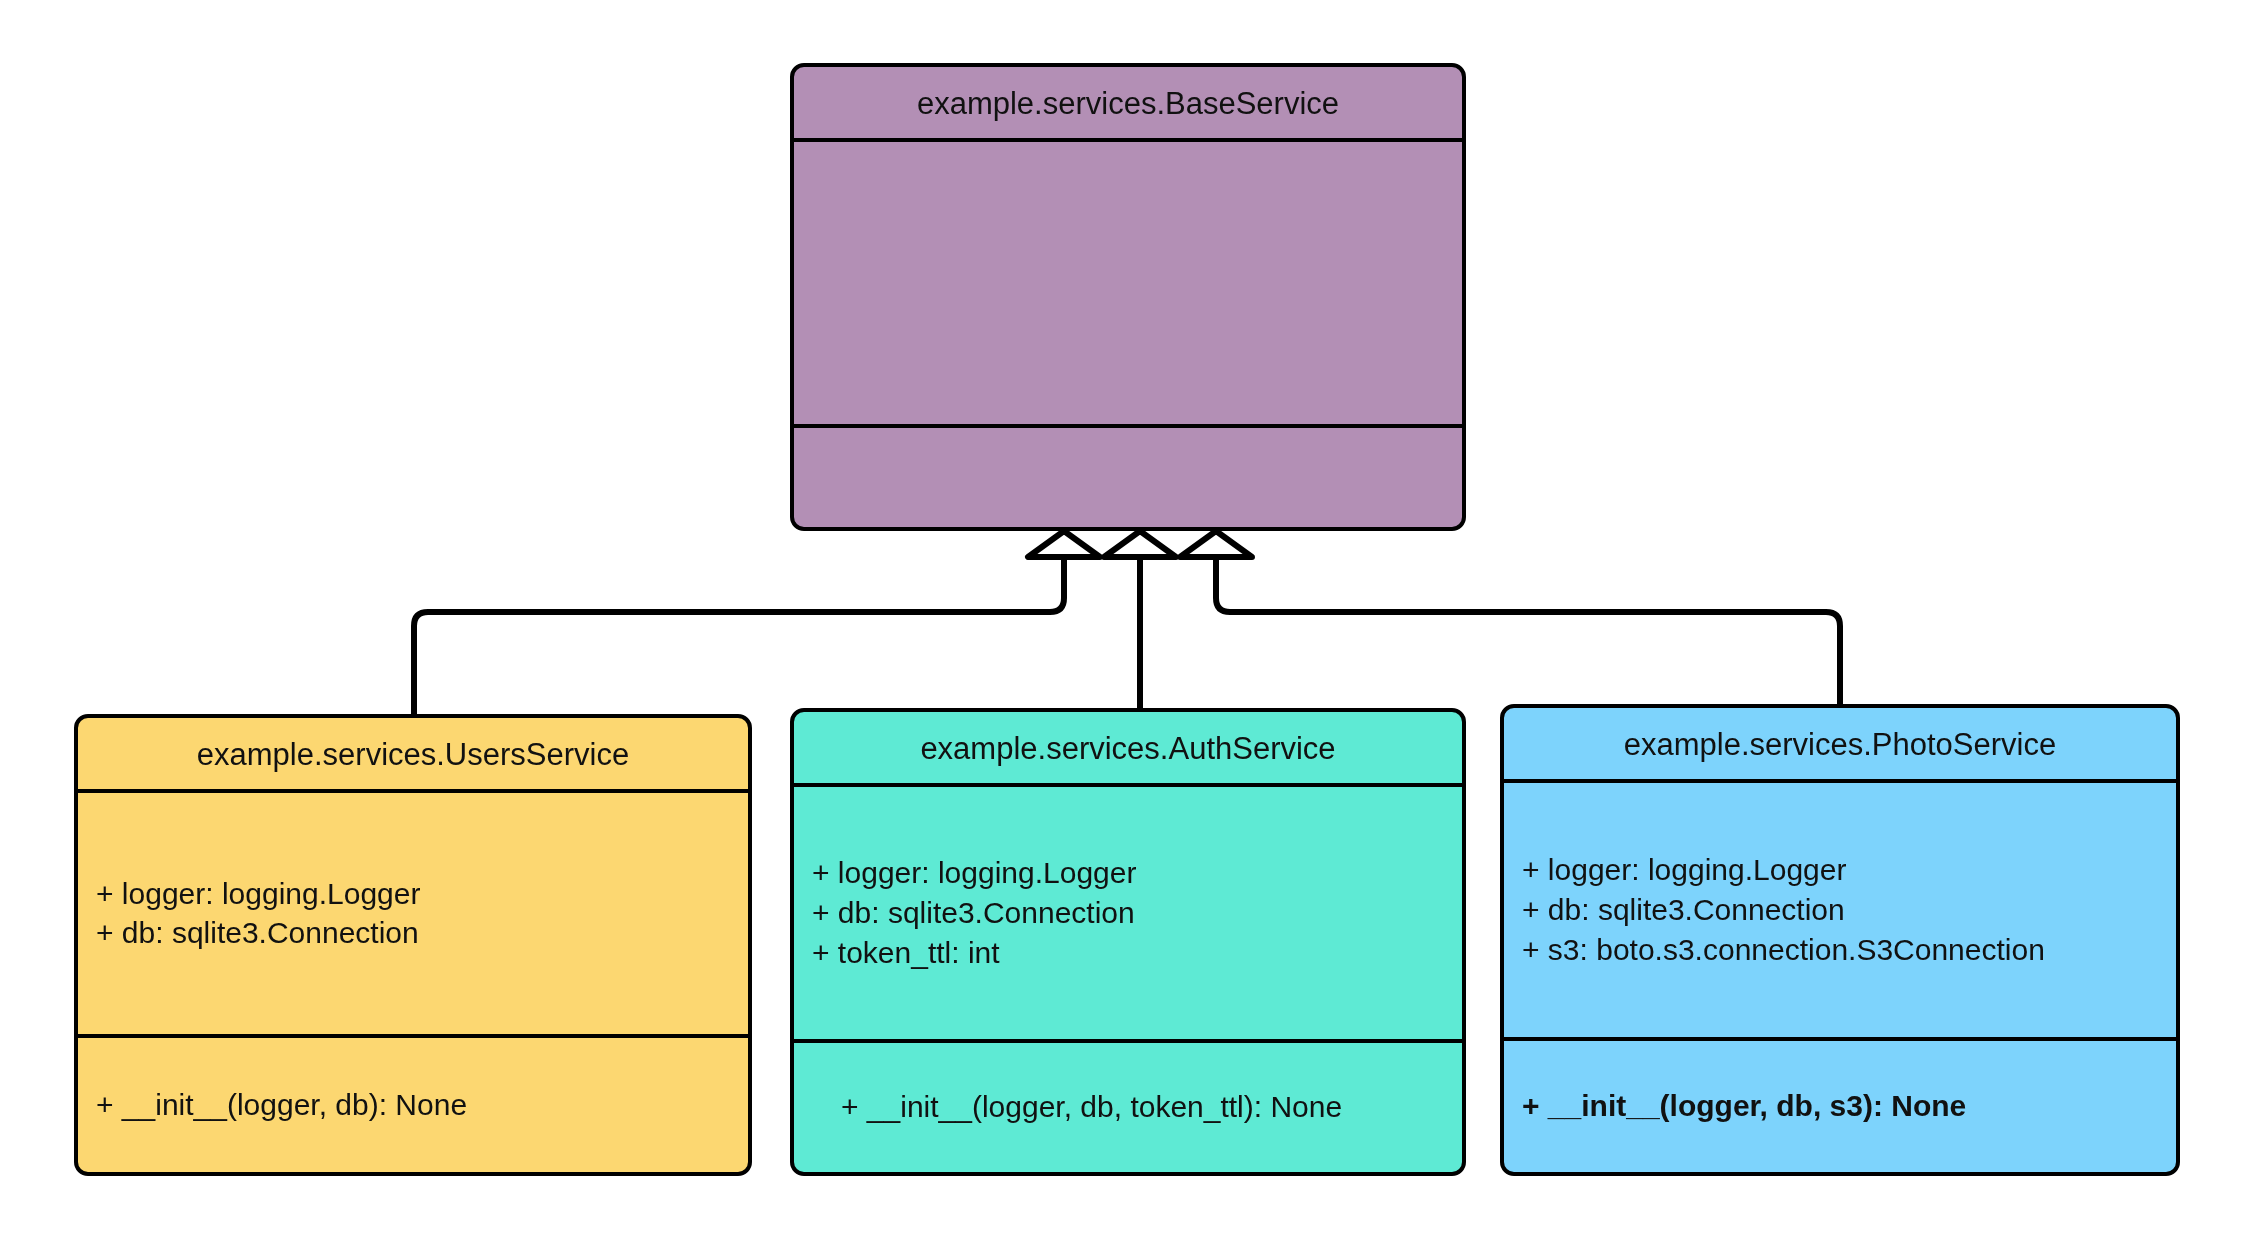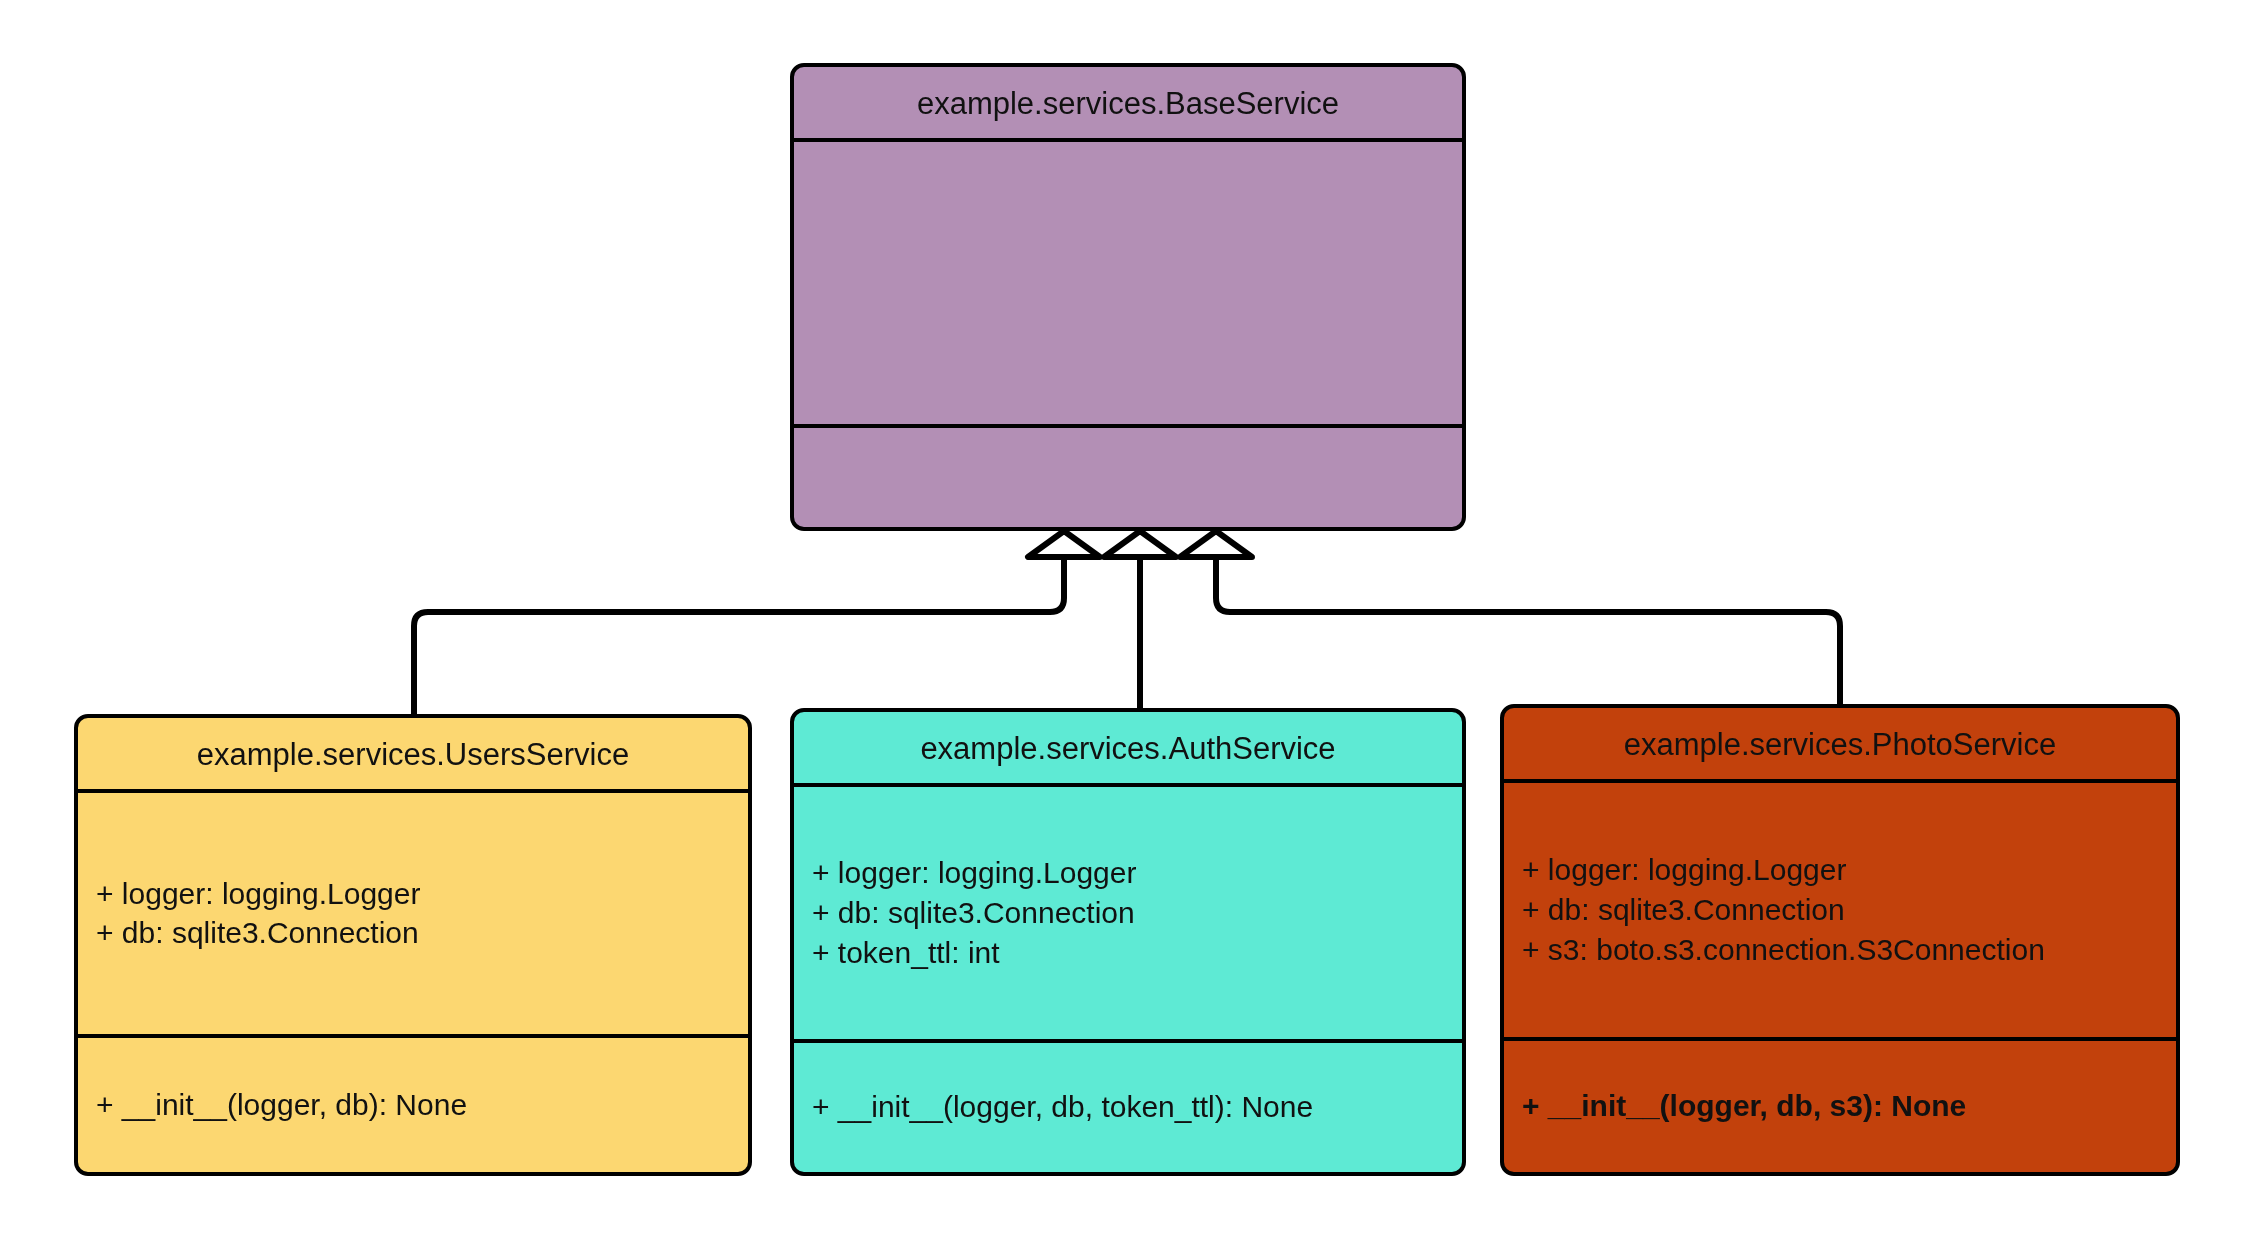--- a/index.html
+++ b/index.html
@@ -86,21 +86,21 @@
   #node-users {
     left: 74px; top: 714px; width: 678px; height: 462px;
   }
   #node-users .uml-attrs { height: 252px; }
   #node-users .uml-methods { height: 138px; }
 
   #node-auth {
     left: 790px; top: 708px; width: 676px; height: 468px;
   }
   #node-auth .uml-attrs { height: 262px; }
-  #node-auth .uml-methods { height: 132px; }
+  #node-auth .uml-methods { height: 132px; margin-left: 29px; }
 
   #node-photo {
     left: 1500px; top: 704px; width: 680px; height: 472px;
   }
   #node-photo .uml-attrs { height: 264px; }
   #node-photo .uml-methods { height: 134px; font-weight: bold; }
 </style>
 </head>
 <body>
 
@@ -141,21 +141,21 @@
     <div class="uml-attrs">
       <div class="member">+ logger: logging.Logger</div>
       <div class="member">+ db: sqlite3.Connection</div>
       <div class="member">+ token_ttl: int</div>
     </div>
     <div class="uml-methods">
       <div class="member">+ __init__(logger, db, token_ttl): None</div>
     </div>
   </div>
 
-  <div class="uml-class" id="node-photo" style="background:#c2410c">
+  <div class="uml-class" id="node-photo" style="background:#7dd3fc">
     <div class="uml-name">example.services.PhotoService</div>
     <div class="uml-attrs">
       <div class="member">+ logger: logging.Logger</div>
       <div class="member">+ db: sqlite3.Connection</div>
       <div class="member">+ s3: boto.s3.connection.S3Connection</div>
     </div>
     <div class="uml-methods">
       <div class="member">+ __init__(logger, db, s3): None</div>
     </div>
   </div>

